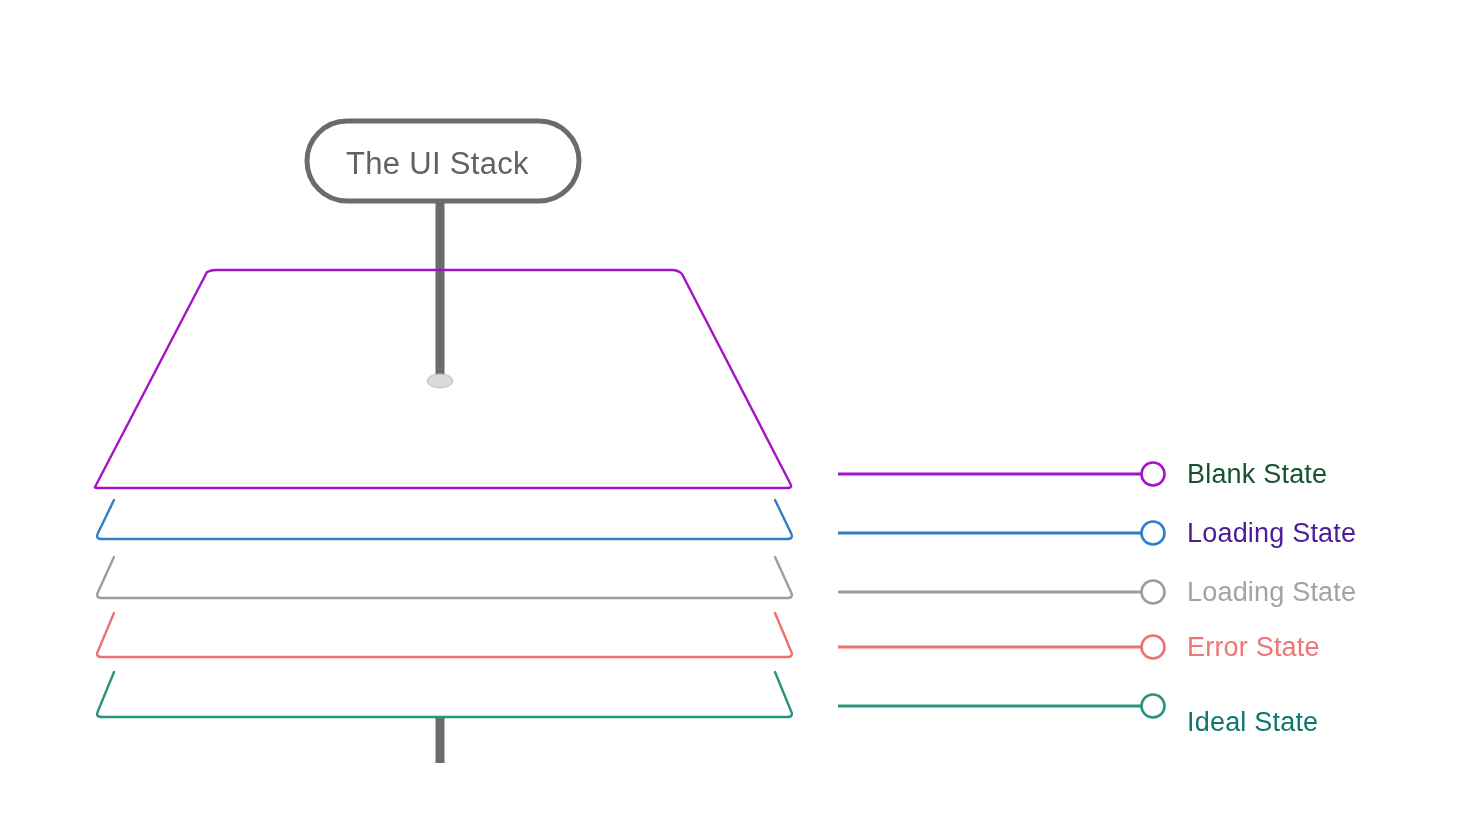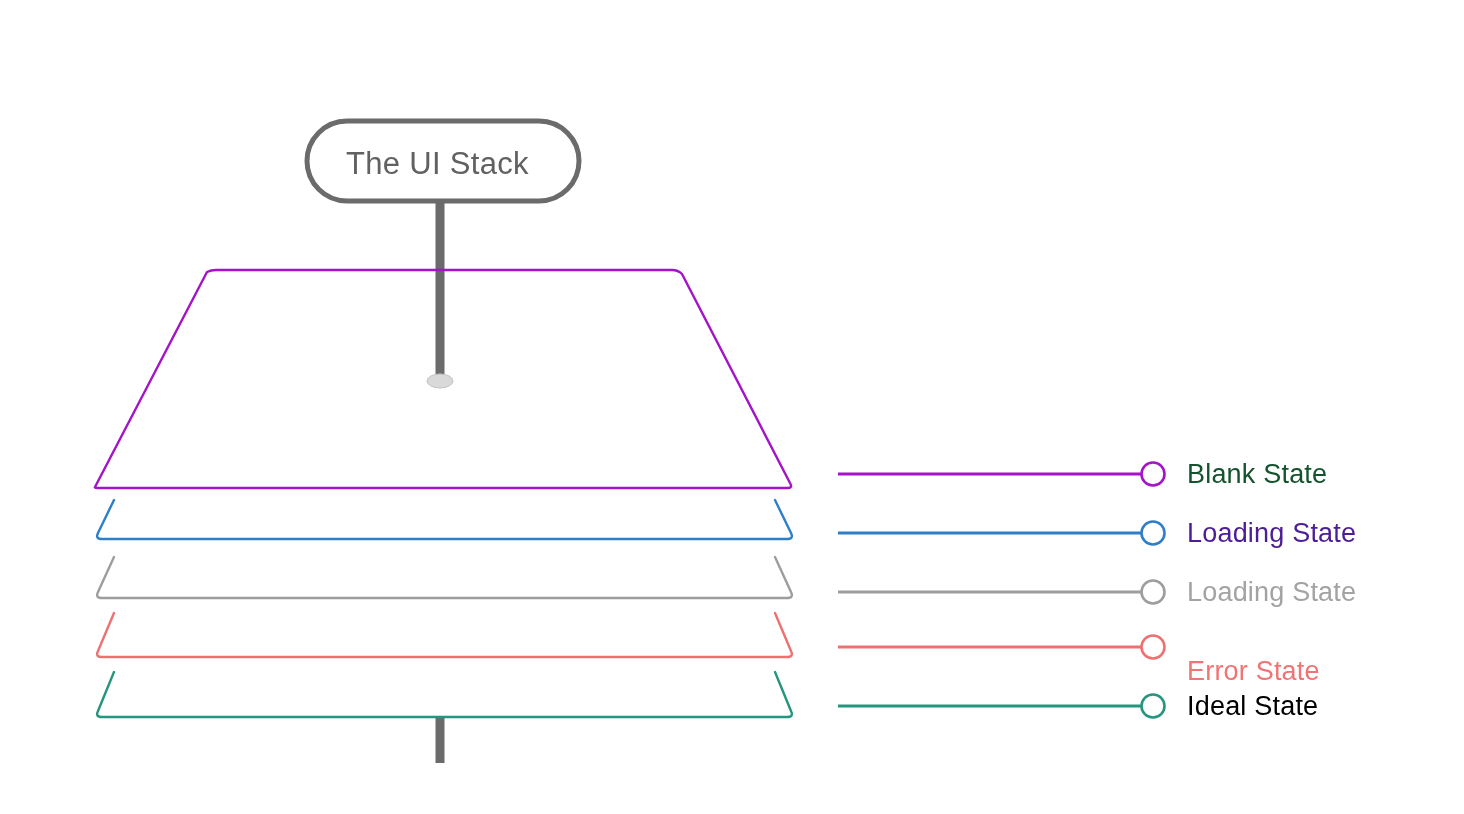--- a/index.html
+++ b/index.html
@@ -92,17 +92,17 @@
   </svg>
 
   <div class="title-text" style="left:346px; top:112px;">The UI Stack</div>
 
   <div class="legend-label" style="left:1187px; top:425px; color:#14532d;">Blank State</div>
 
   <div class="legend-label" style="left:1187px; top:484px; color:#4c1d95;">Loading State</div>
 
   <div class="legend-label" style="left:1187px; top:543px; color:#a3a3a3;">Loading State</div>
 
-  <div class="legend-label" style="left:1187px; top:622px; color:#ef7474;text-align:right;">Error State</div>
+  <div class="legend-label" style="left:1187px; top:598px; color:#ef7474;text-align:right;">Error State</div>
 
-  <div class="legend-label" style="left:1187px; top:657px; color:#000000;">Ideal State</div>
+  <div class="legend-label" style="left:1187px; top:673px; color:#0f766e;">Ideal State</div>
 
 </div>
 
 </body></html>

